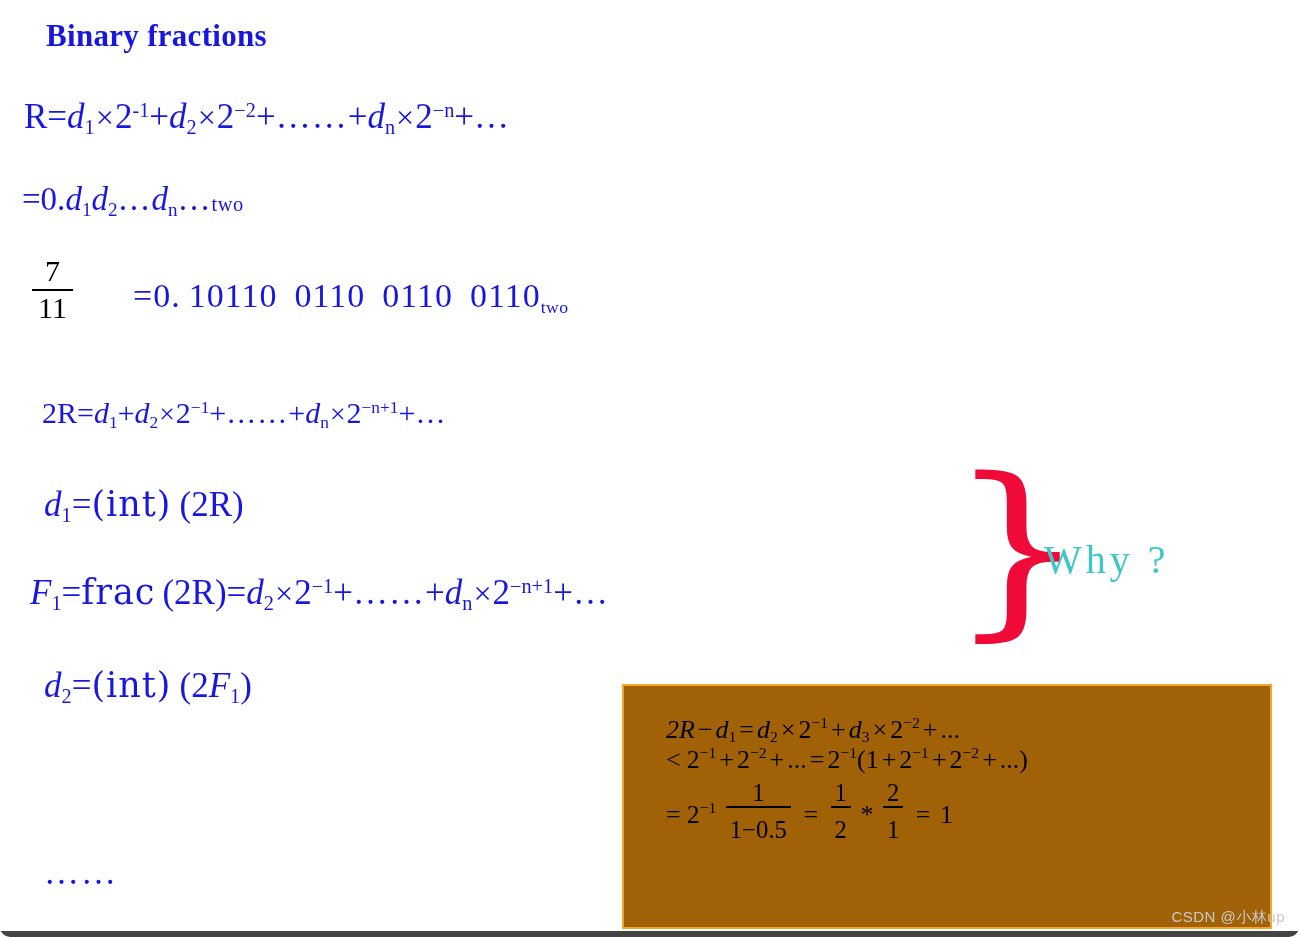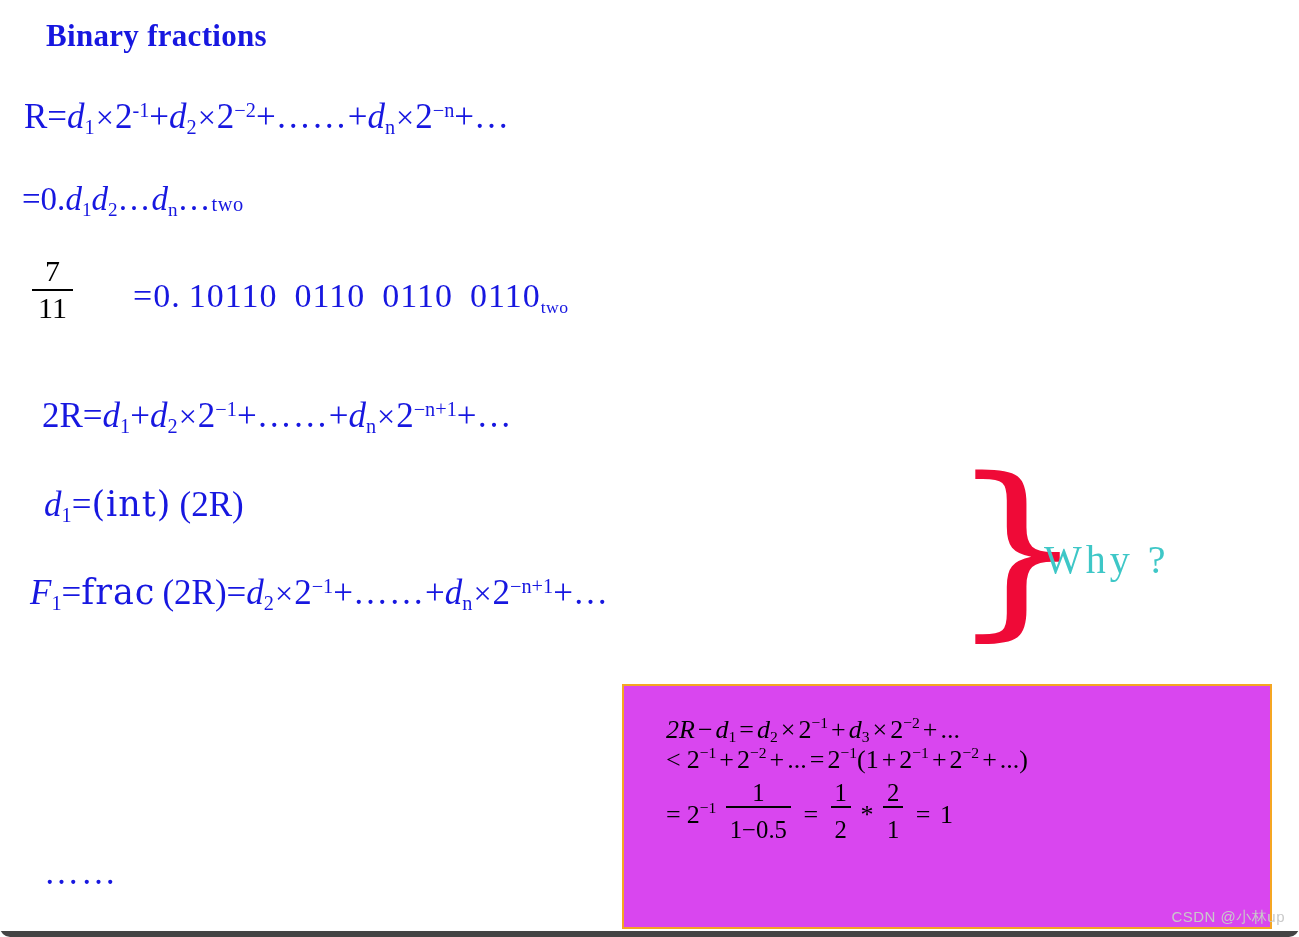--- a/index.html
+++ b/index.html
@@ -136,21 +136,21 @@
 
   
   .proof-box {
     position: absolute;
     left: 622px;
     top: 684px;
     width: 650px;
     height: 245px;
     border: 2px solid #f5a623;
     box-sizing: border-box;
-    background: #d946ef;
+    background: #a16207;
   }
   .proof-inner {
     position: absolute;
     left: 42px;
     top: 30px;
     color: #000000;
     font-family: "Liberation Serif", "DejaVu Serif", serif;
     font-size: 26px;
     line-height: 1.08;
     white-space: nowrap;
@@ -212,32 +212,35 @@
   <div class="frac-black" style="left:32px; top:255px;">
     <span class="num">7</span>
     <span class="bar"></span>
     <span class="den">11</span>
   </div>
 
   <div class="binline" style="left:133px; top:277px;">
     <span>=0.</span><span style="display:inline-block;width:8px;"></span><span class="grp">10110</span><span class="grp">0110</span><span class="grp">0110</span><span>0110</span><span class="sub-two">two</span>
   </div>
 
-  <div class="mline" style="left:42px; top:398px; font-size:35px;">
+  <div class="mline" style="left:42px; top:398px; font-size:30px;">
     <span class="rm">2R=</span><span class="it">d</span><sub>1</sub><span class="rm">+</span><span class="it">d</span><sub>2</sub><span class="times">×</span><span class="rm">2</span><sup>−1</sup><span class="rm">+</span><span class="dots">……</span><span class="rm">+</span><span class="it">d</span><sub>n</sub><span class="times">×</span><span class="rm">2</span><sup>−n+1</sup><span class="rm">+</span><span class="dots">…</span>
   </div>
 
   <div class="mline" style="left:44px; top:487px; font-size:35px;">
     <span class="it">d</span><sub>1</sub><span class="rm">=</span><span class="tt">(int)</span><span style="display:inline-block;width:8px;"></span><span class="rm">(2R)</span>
   </div>
 
   <div class="mline" style="left:30px; top:575px; font-size:35px;">
     <span class="it">F</span><sub>1</sub><span class="rm">=</span><span class="tt">frac</span><span style="display:inline-block;width:7px;"></span><span class="rm">(2R)</span><span class="rm">=</span><span class="it">d</span><sub>2</sub><span class="times">×</span><span class="rm">2</span><sup>−1</sup><span class="rm">+</span><span class="dots">……</span><span class="rm">+</span><span class="it">d</span><sub>n</sub><span class="times">×</span><span class="rm">2</span><sup>−n+1</sup><span class="rm">+</span><span class="dots">…</span>
   </div>
 
+  <div class="mline" style="left:44px; top:668px; font-size:35px;">
+    <span class="it">d</span><sub>2</sub><span class="rm">=</span><span class="tt">(int)</span><span style="display:inline-block;width:8px;"></span><span class="rm">(2</span><span class="it">F</span><sub>1</sub><span class="rm">)</span>
+  </div>
 
 
   <div class="mline dots" style="left:44px; top:855px; font-size:35px; letter-spacing:2px;">……</div>
 
   <div class="brace" style="left:948px; top:474px;">}</div>
 
   <div class="why" style="left:1044px; top:536px;">Why ?</div>
 
   <div class="proof-box">
     <div class="proof-inner">

